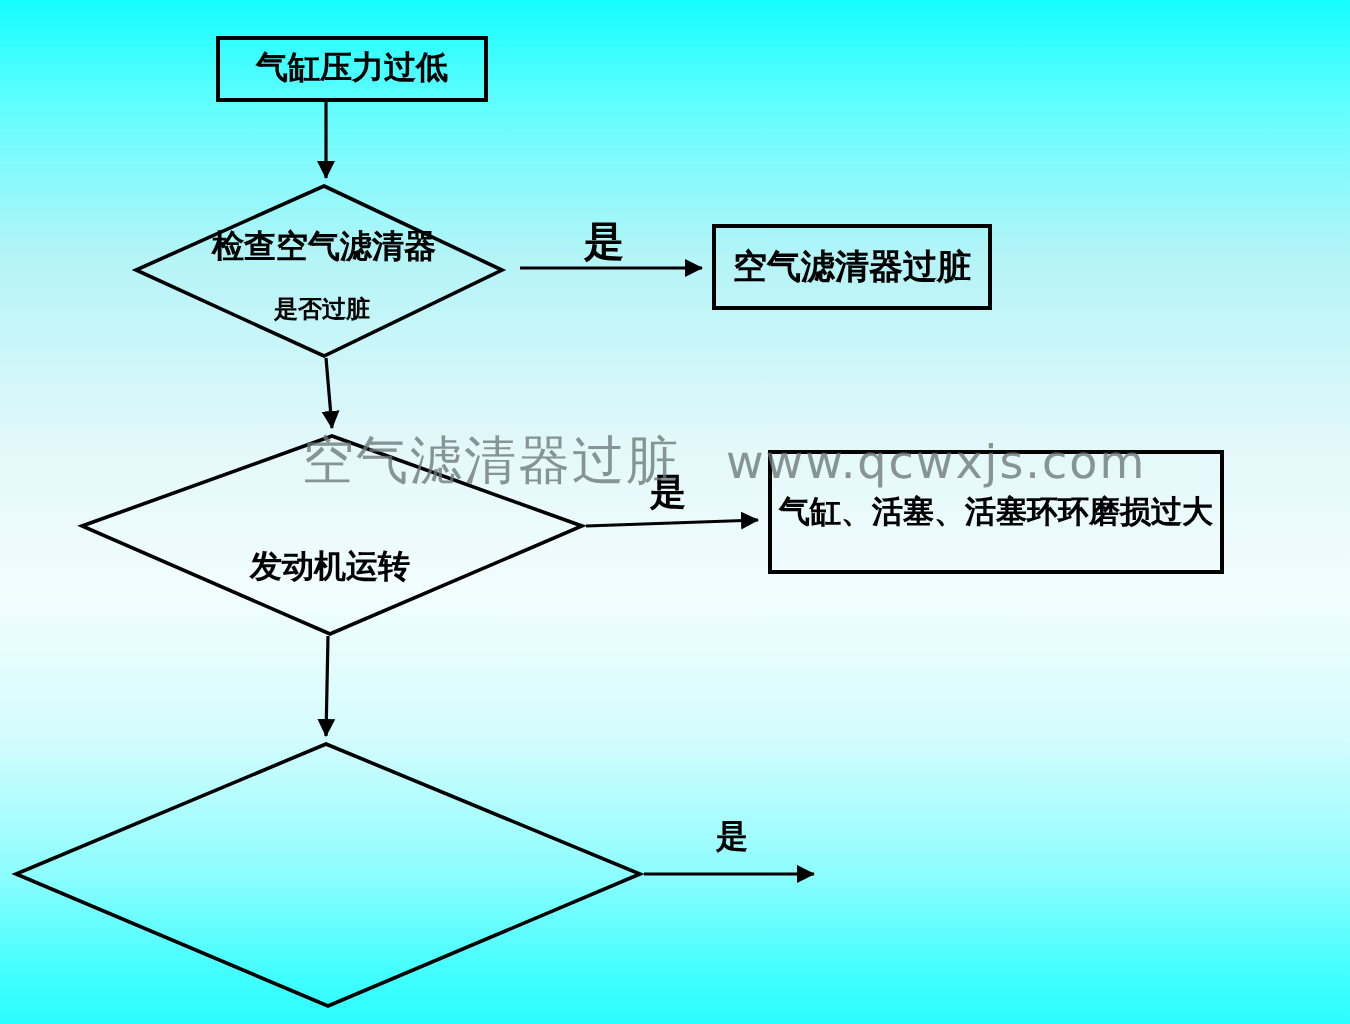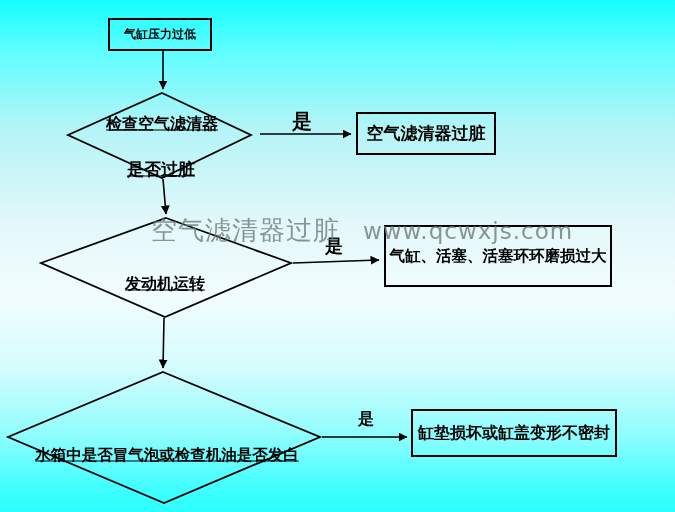--- a/index.html
+++ b/index.html
@@ -14,21 +14,21 @@
       #f2fdfe 58%, #d4fcfd 72%, #8ffdfe 85%, #43fefe 95%, #2bfeff 100%);
   }
   svg.connectors { position: absolute; left: 0; top: 0; width: 675px; height: 512px; }
   .box {
     position: absolute; border: 2px solid #000; box-sizing: border-box;
     display: flex; align-items: center; justify-content: center;
     font-weight: bold; color: #000; white-space: nowrap;
   }
   .dtext {
     position: absolute; transform: translate(-50%, -50%);
-    white-space: nowrap; font-weight: bold; color: #000; text-decoration: underline;
+    white-space: nowrap; font-weight: bold; color: #000;
   }
   .yes {
     position: absolute; transform: translate(-50%, -50%);
     font-weight: bold; color: #000;
   }
   .watermark {
     position: absolute; left: 151px; top: 213px;
     white-space: nowrap; color: rgba(108, 119, 121, 0.78);
     z-index: 5; pointer-events: none;
   }
@@ -52,34 +52,32 @@
     <polygon points="163,372 320,437 164,503 8,437" fill="none" stroke="#000" stroke-width="1.8"></polygon>
 
     <line x1="163" y1="51" x2="163" y2="89" stroke="#000" stroke-width="1.6" marker-end="url(#ah)"></line>
     <line x1="260" y1="134" x2="351" y2="134" stroke="#000" stroke-width="1.6" marker-end="url(#ah)"></line>
     <line x1="163" y1="179" x2="166" y2="214" stroke="#000" stroke-width="1.6" marker-end="url(#ah)"></line>
     <line x1="293" y1="263" x2="379" y2="260" stroke="#000" stroke-width="1.6" marker-end="url(#ah)"></line>
     <line x1="164" y1="318" x2="163" y2="368" stroke="#000" stroke-width="1.6" marker-end="url(#ah)"></line>
     <line x1="322" y1="437" x2="407" y2="437" stroke="#000" stroke-width="1.6" marker-end="url(#ah)"></line>
   </svg>
 
-  <div class="box" style="left:108px; top:18px; width:104px; height:33px; font-size:12px;">气缸压力过低</div>
+  <div class="box" style="left:108px; top:18px; width:136px; height:33px; font-size:16px;">气缸压力过低</div>
 
   <div class="box" style="left:384px; top:225px; width:228px; height:62px; font-size:15.5px;">气缸、活塞、活塞环环磨损过大</div>
 
   <div class="box" style="left:356px; top:112px; width:140px; height:43px; font-size:17px;">空气滤清器过脏</div>
 
-  <div class="box" style="left:411px; top:409px; width:206px; height:48px; font-size:16px;">缸垫损坏或缸盖变形不密封</div>
 
   <div class="dtext" style="left:162px; top:124px; font-size:16px;">检查空气滤清器</div>
-  <div class="dtext" style="left:161px; top:155px; font-size:17px;margin-top:14px;">是否过脏</div>
+  <div class="dtext" style="left:161px; top:155px; font-size:12px;">是否过脏</div>
 
   <div class="dtext" style="left:165px; top:284px; font-size:16px;">发动机运转</div>
 
-  <div class="dtext" style="left:167px; top:455px; font-size:15.5px;">水箱中是否冒气泡或检查机油是否发白</div>
 
   <div class="yes" style="left:302px; top:121px; font-size:20px;">是</div>
   <div class="yes" style="left:334px; top:246px; font-size:18px;">是</div>
   <div class="yes" style="left:366px; top:419px; font-size:16px;">是</div>
 
   <div class="watermark">
     <span class="cn">空气滤清器过脏</span><span class="url">www.qcwxjs.com</span>
   </div>
 
 </div>

